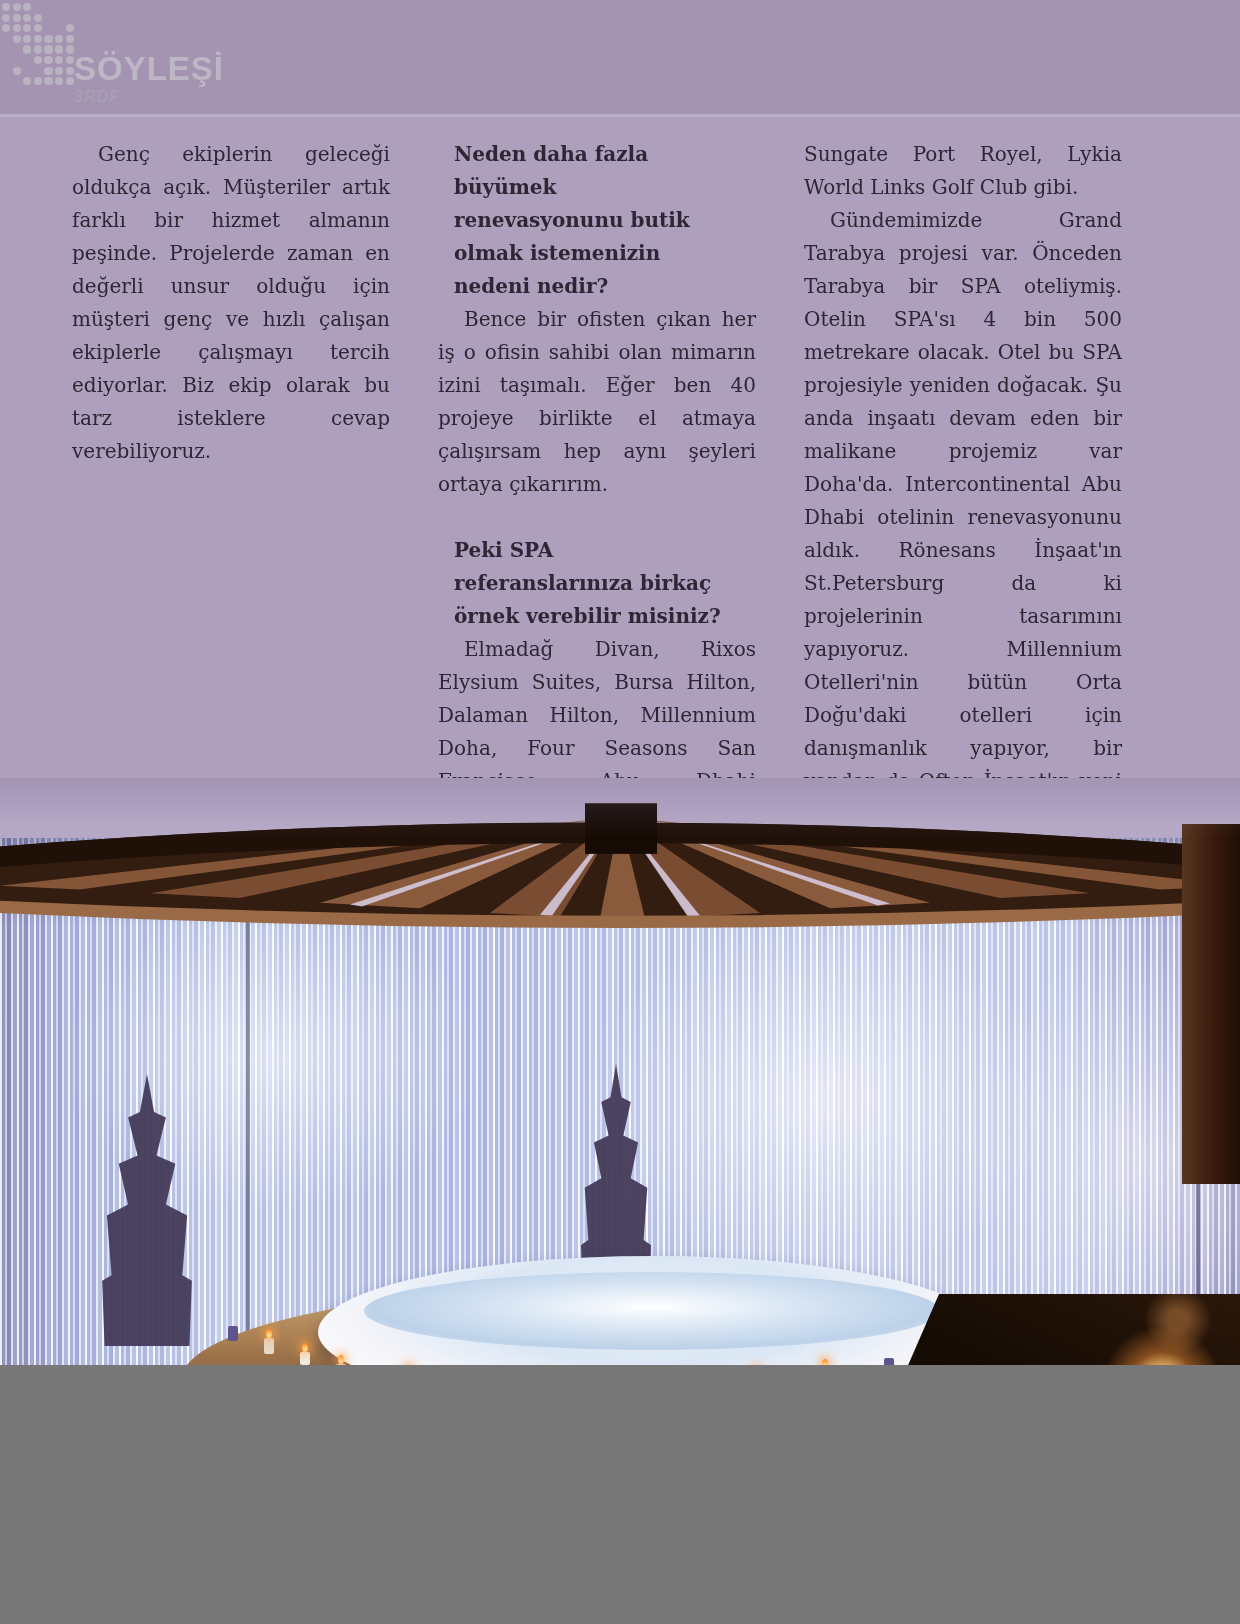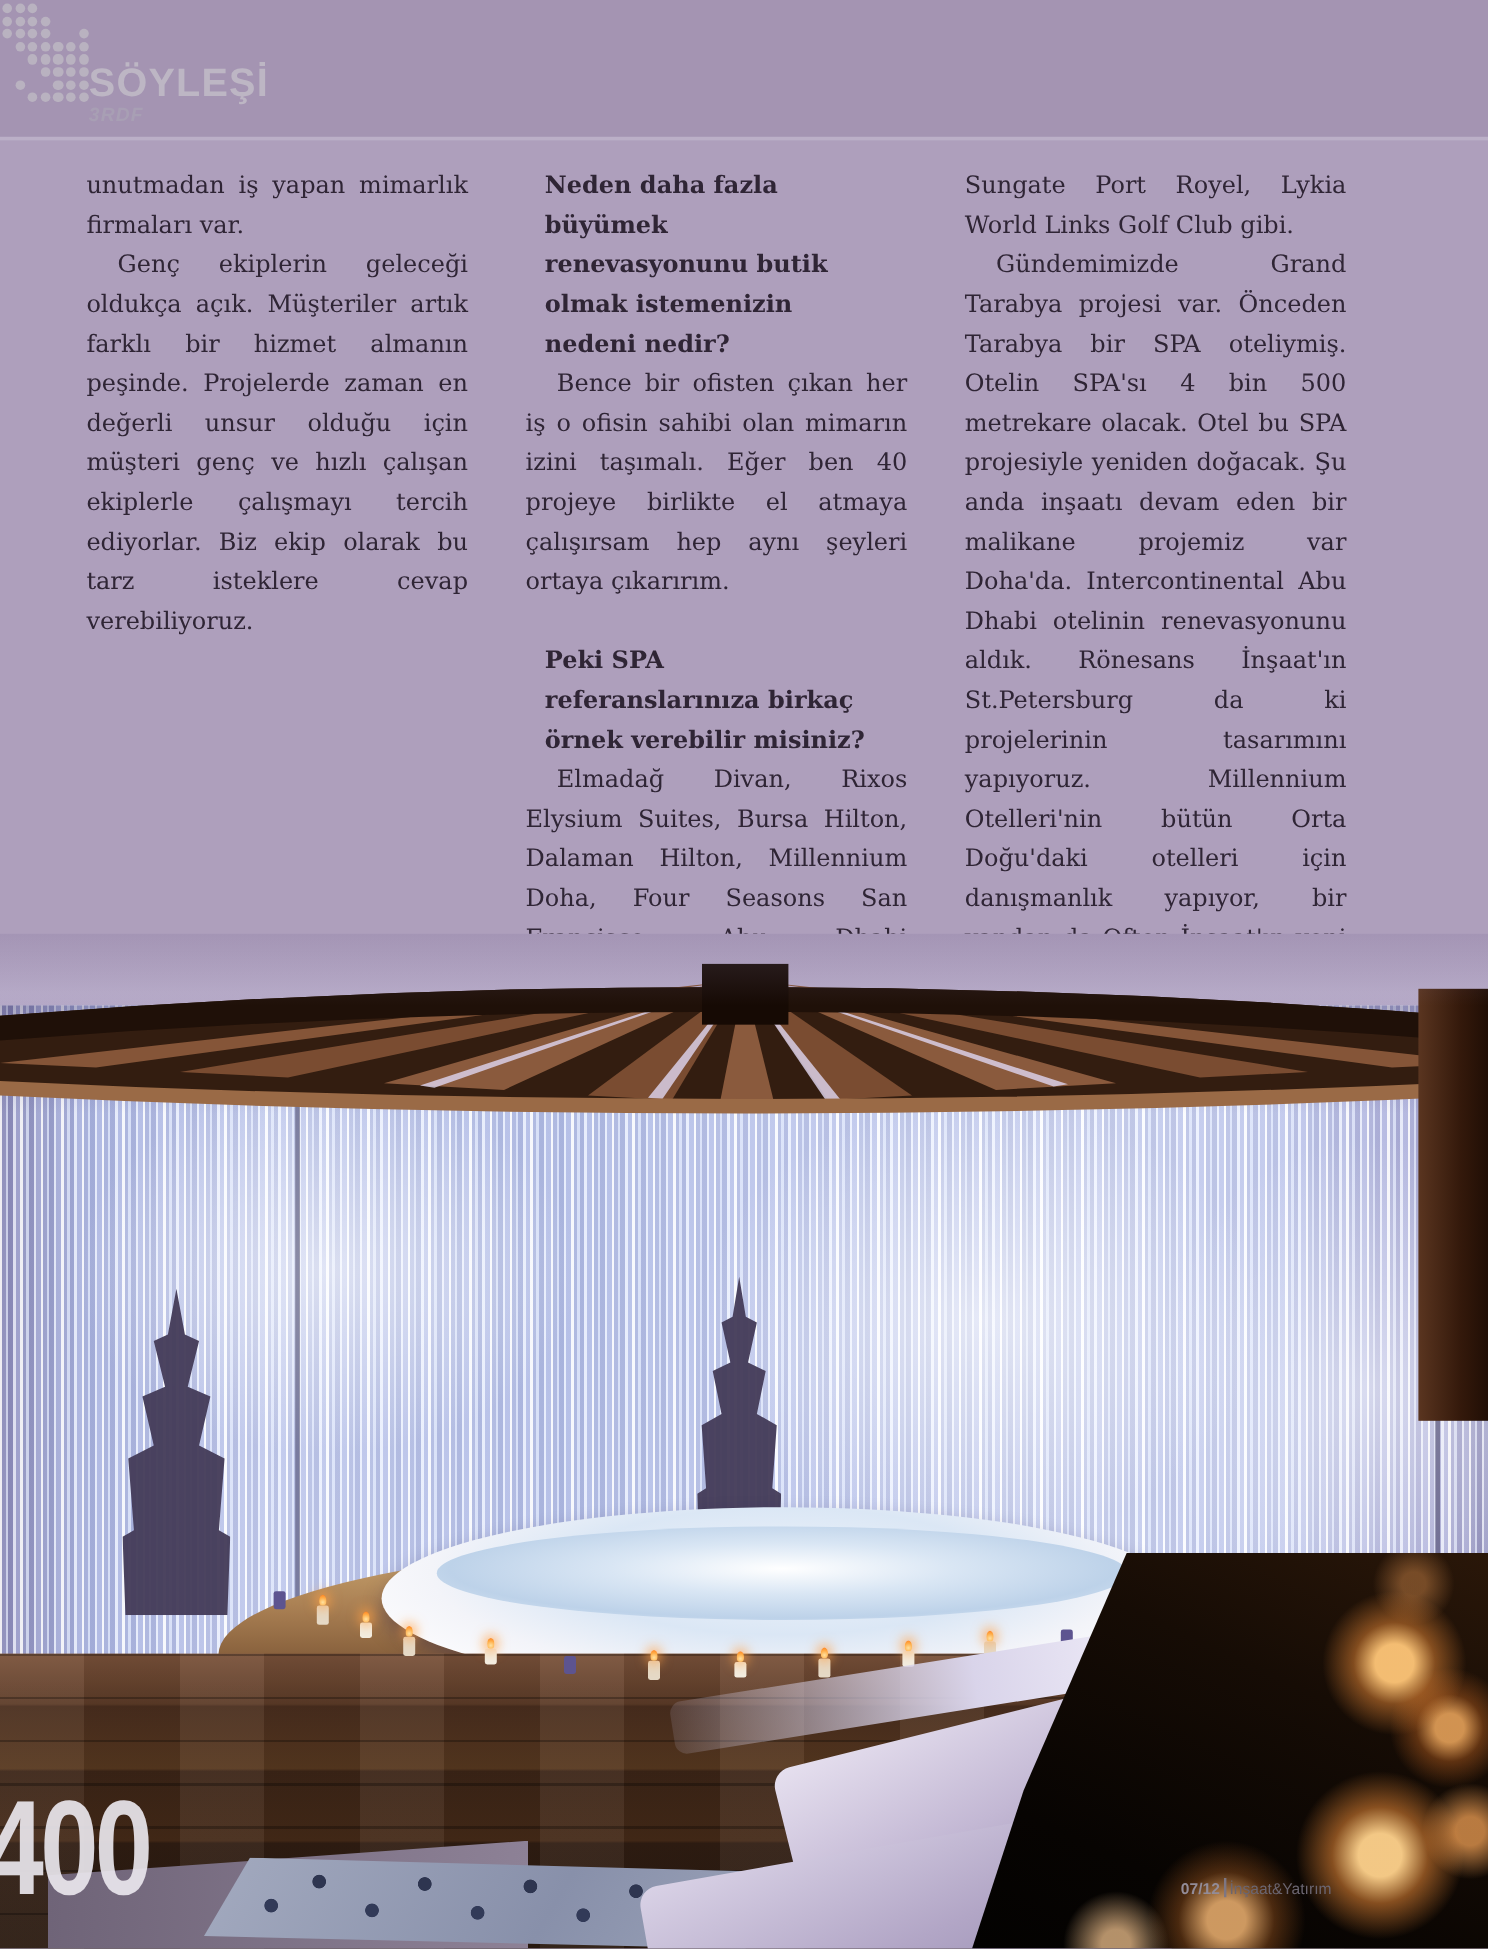--- a/index.html
+++ b/index.html
@@ -1,17 +1,17 @@
 <!DOCTYPE html>
 <html><head>
 <meta charset="utf-8">
 <style>
   html,body{margin:0;padding:0;background:#777;}
   .page{
-    position:relative;width:1240px;height:1624px;margin:0 auto;
+    position:relative;width:1240px;height:1365px;margin:0 auto;
     background:#ae9fbc;overflow:hidden;
     font-family:"DejaVu Serif", serif;
   }
   
   .band{
     position:absolute;left:0;top:0;width:1240px;height:114px;
     background:#a494b2;border-bottom:3px solid rgba(205,196,216,.55);
   }
   .logo-dots{position:absolute;left:2px;top:3px;width:90px;height:92px;}
   .logo-dots i{position:absolute;width:8.2px;height:8.2px;border-radius:50%;background:#b9b2c0;}
@@ -242,21 +242,20 @@
         <i style="left: 63.6px; top: 74.2px;"></i>
       </div>
     <div class="title-wrap">
       <h1>SÖYLEŞİ</h1>
       <div class="code">3RDF</div>
     </div>
   </header>
 
   <main class="columns">
     <section class="col">
-      <p>unutmadan iş yapan mimarlık firmaları var.</p>
       <p class="para">Genç ekiplerin geleceği oldukça açık. Müşteriler artık farklı bir hizmet almanın peşinde. Projelerde zaman en değerli unsur olduğu için müşteri genç ve hızlı çalışan ekiplerle çalışmayı tercih ediyorlar. Biz ekip olarak bu tarz isteklere cevap verebiliyoruz.</p>
     </section>
     <section class="col">
       <p class="q">Neden daha fazla büyümek renevasyonunu butik olmak istemenizin nedeni nedir?</p>
       <p class="para">Bence bir ofisten çıkan her iş o ofisin sahibi olan mimarın izini taşımalı. Eğer ben 40 projeye birlikte el atmaya çalışırsam hep aynı şeyleri ortaya çıkarırım.</p>
       <p class="q gap">Peki SPA referanslarınıza birkaç örnek verebilir misiniz?</p>
       <p class="para">Elmadağ Divan, Rixos Elysium Suites, Bursa Hilton, Dalaman Hilton, Millennium Doha, Four Seasons San Francisco, Abu Dhabi Intercontinental,</p>
     </section>
     <section class="col">
       <p>Sungate Port  Royel, Lykia World Links Golf Club gibi.</p>

